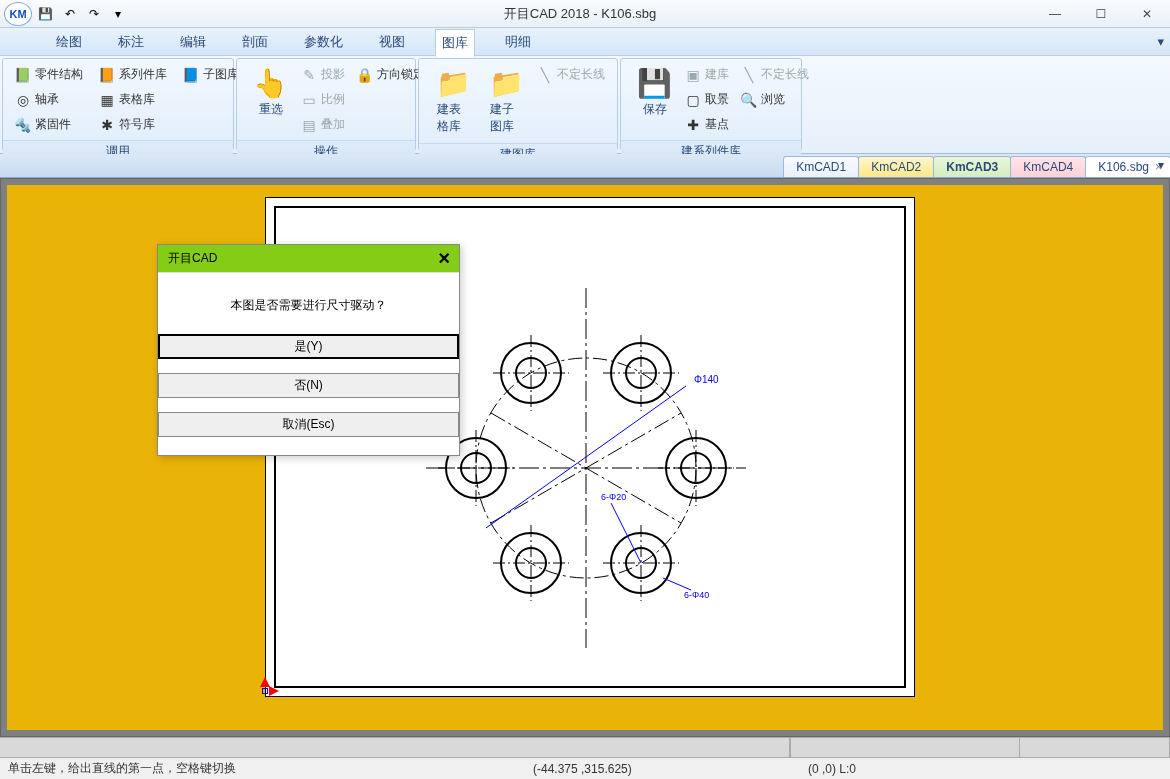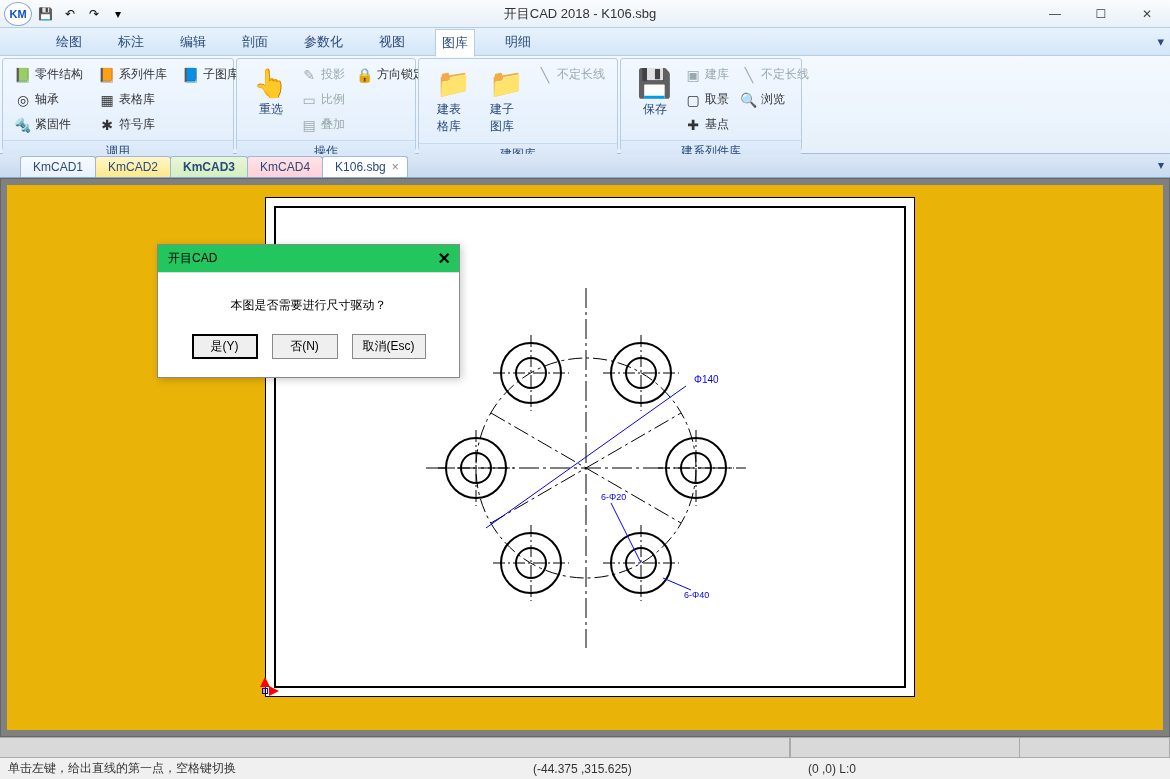--- a/index.html
+++ b/index.html
@@ -22,45 +22,45 @@
 .rgroup { border:1px solid #b5cce6; border-radius:3px; background:linear-gradient(#f2f8ff,#e2eefb); margin-right:2px; display:flex; flex-direction:column;}
 .rgroup .body { flex:1; display:flex; padding:4px 8px; align-items:flex-start;}
 .rgroup .label { text-align:center; font-size:12px; color:#2a4a7a; padding:2px 0 3px; background:linear-gradient(#e0ecfa,#d2e4f7); border-top:1px solid #c5daf2;}
 .rbtn { display:flex; align-items:center; gap:4px; padding:3px 4px; font-size:12px; color:#333; white-space:nowrap;}
 .rbtn.disabled{color:#9aa;}
 .rbigbtn { display:flex; flex-direction:column; align-items:center; justify-content:center; padding:4px 10px; gap:2px; color:#2a4a7a; font-size:12px;}
 .ricon { width:16px; height:16px; display:inline-flex; align-items:center; justify-content:center; font-size:14px;}
 .ricon.big{width:32px;height:32px;font-size:28px;}
 .col { display:flex; flex-direction:column; gap:2px;}
 
-.doctabs { height:24px; background:linear-gradient(#dce8f6,#c8daf0); display:flex; align-items:flex-end; padding-left:20px; border-bottom:1px solid #8caad0; position:relative;}
+.doctabs { height:24px; background:linear-gradient(#dce8f6,#c8daf0); display:flex; align-items:flex-end; padding-left:20px; border-bottom:1px solid #8caad0; position:relative;justify-content:flex-end;}
 .doctab { padding:3px 12px; border:1px solid #9cb8da; border-bottom:none; margin-right:-1px; font-size:12px; background:linear-gradient(#f8fbff,#e8f1fb); color:#2a4a7a; border-radius:3px 3px 0 0;}
 .doctab.yellow{background:linear-gradient(#fff6cc,#ffe888);}
 .doctab.green{background:linear-gradient(#e8f6d8,#d4eec0);font-weight:bold;}
 .doctab.pink{background:linear-gradient(#ffe4e8,#ffd0d8);}
 .doctab.active{background:#fff; padding-right:8px;}
 .doctab .x{margin-left:6px;color:#888;}
 .doctabs .chev { position:absolute; right:6px; top:4px; color:#2a4a7a;}
 
 .canvas-area { height: calc(779px - 28px - 28px - 98px - 24px - 42px); background:#808080; position:relative; overflow:hidden; border:1px solid #666;}
 .canvas-inner { position:absolute; left:6px; top:6px; right:6px; bottom:6px; background:#eab308;}
 .paper { position:absolute; left:258px; top:12px; width:650px; height:500px; background:#fff; border:1px solid #000;}
 .paper::before{content:"";position:absolute;inset:8px;border:2px solid #000;}
 .origin { position:absolute; left:258px; top:506px; }
 .origin .ya{position:absolute;width:0;height:0;border-left:5px solid transparent;border-right:5px solid transparent;border-bottom:10px solid red;left:-5px;top:-14px;}
 .origin .xa{position:absolute;width:0;height:0;border-top:5px solid transparent;border-bottom:5px solid transparent;border-left:10px solid red;left:4px;top:-5px;}
 .origin .sq{position:absolute;width:6px;height:6px;border:1px solid #00f;left:-3px;top:-3px;}
 
 .drawing { position:absolute; left:150px; top:80px; width:340px; height:380px;}
 
 .dialog { position:absolute; left:157px; top:244px; width:303px; background:#fff; border:1px solid #888; box-shadow:2px 2px 8px rgba(0,0,0,.2);}
-.dlg-title { height:28px; display:flex; align-items:center; justify-content:space-between; padding:0 8px 0 10px; font-size:12px; background:#22c55e; border-bottom:1px solid #ddd;}
+.dlg-title { height:28px; display:flex; align-items:center; justify-content:space-between; padding:0 8px 0 10px; font-size:12px; background:#84cc16; border-bottom:1px solid #ddd;}
 .dlg-close { font-size:16px; font-weight:bold; cursor:pointer;}
 .dlg-body { padding:24px 20px 14px; text-align:center; font-size:12px;}
-.dlg-buttons { display:flex; justify-content:center; gap:14px; padding:6px 0 18px;}
+.dlg-buttons { display:flex; justify-content:center; gap:14px; padding:6px 0 18px;flex-direction:column;}
 .dlg-btn { min-width:66px; padding:3px 10px; border:1px solid #888; background:#efefef; font-size:12px; cursor:pointer;}
 .dlg-btn.focus { border:2px solid #000; padding:2px 9px;}
 
 .statuswrap { height:42px; display:flex; flex-direction:column;}
 .status1 { height:21px; background:#d9d9d9; border-top:1px solid #aaa; border-bottom:1px solid #aaa; display:flex; font-size:12px; color:#333;}
 .status1 .cell{padding:2px 8px; border-right:1px solid #aaa;}
 .status1 .cell.coord{margin-left:auto; border-left:1px solid #aaa;}
 .status2 { height:21px; background:#f0f0f0; display:flex; font-size:12px; color:#333; align-items:center;}
 .status2 .cell{padding:12px 8px;}
 .status2 .mid{position:absolute; left:525px;}

